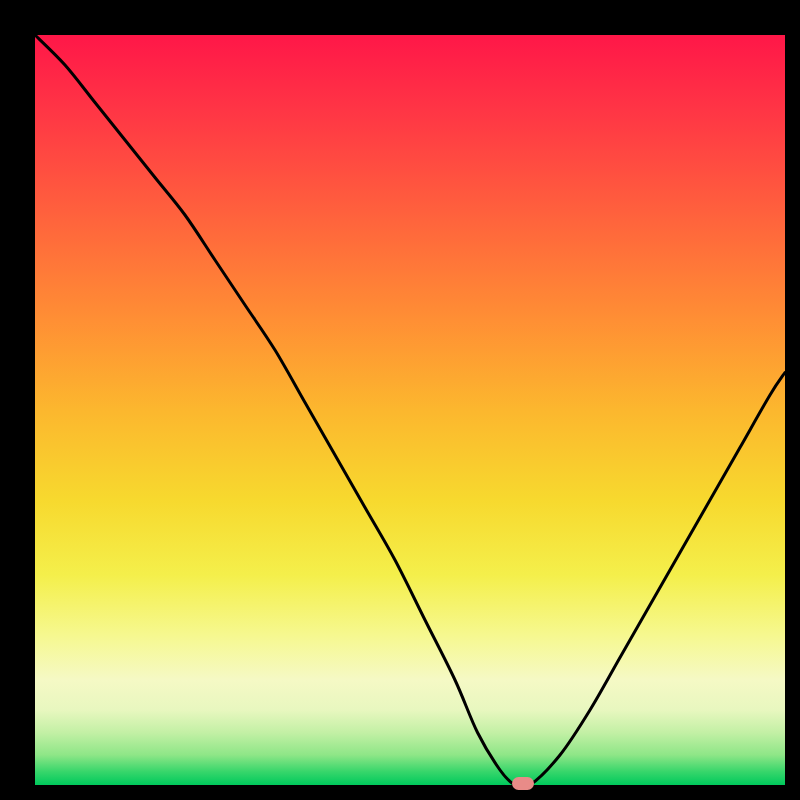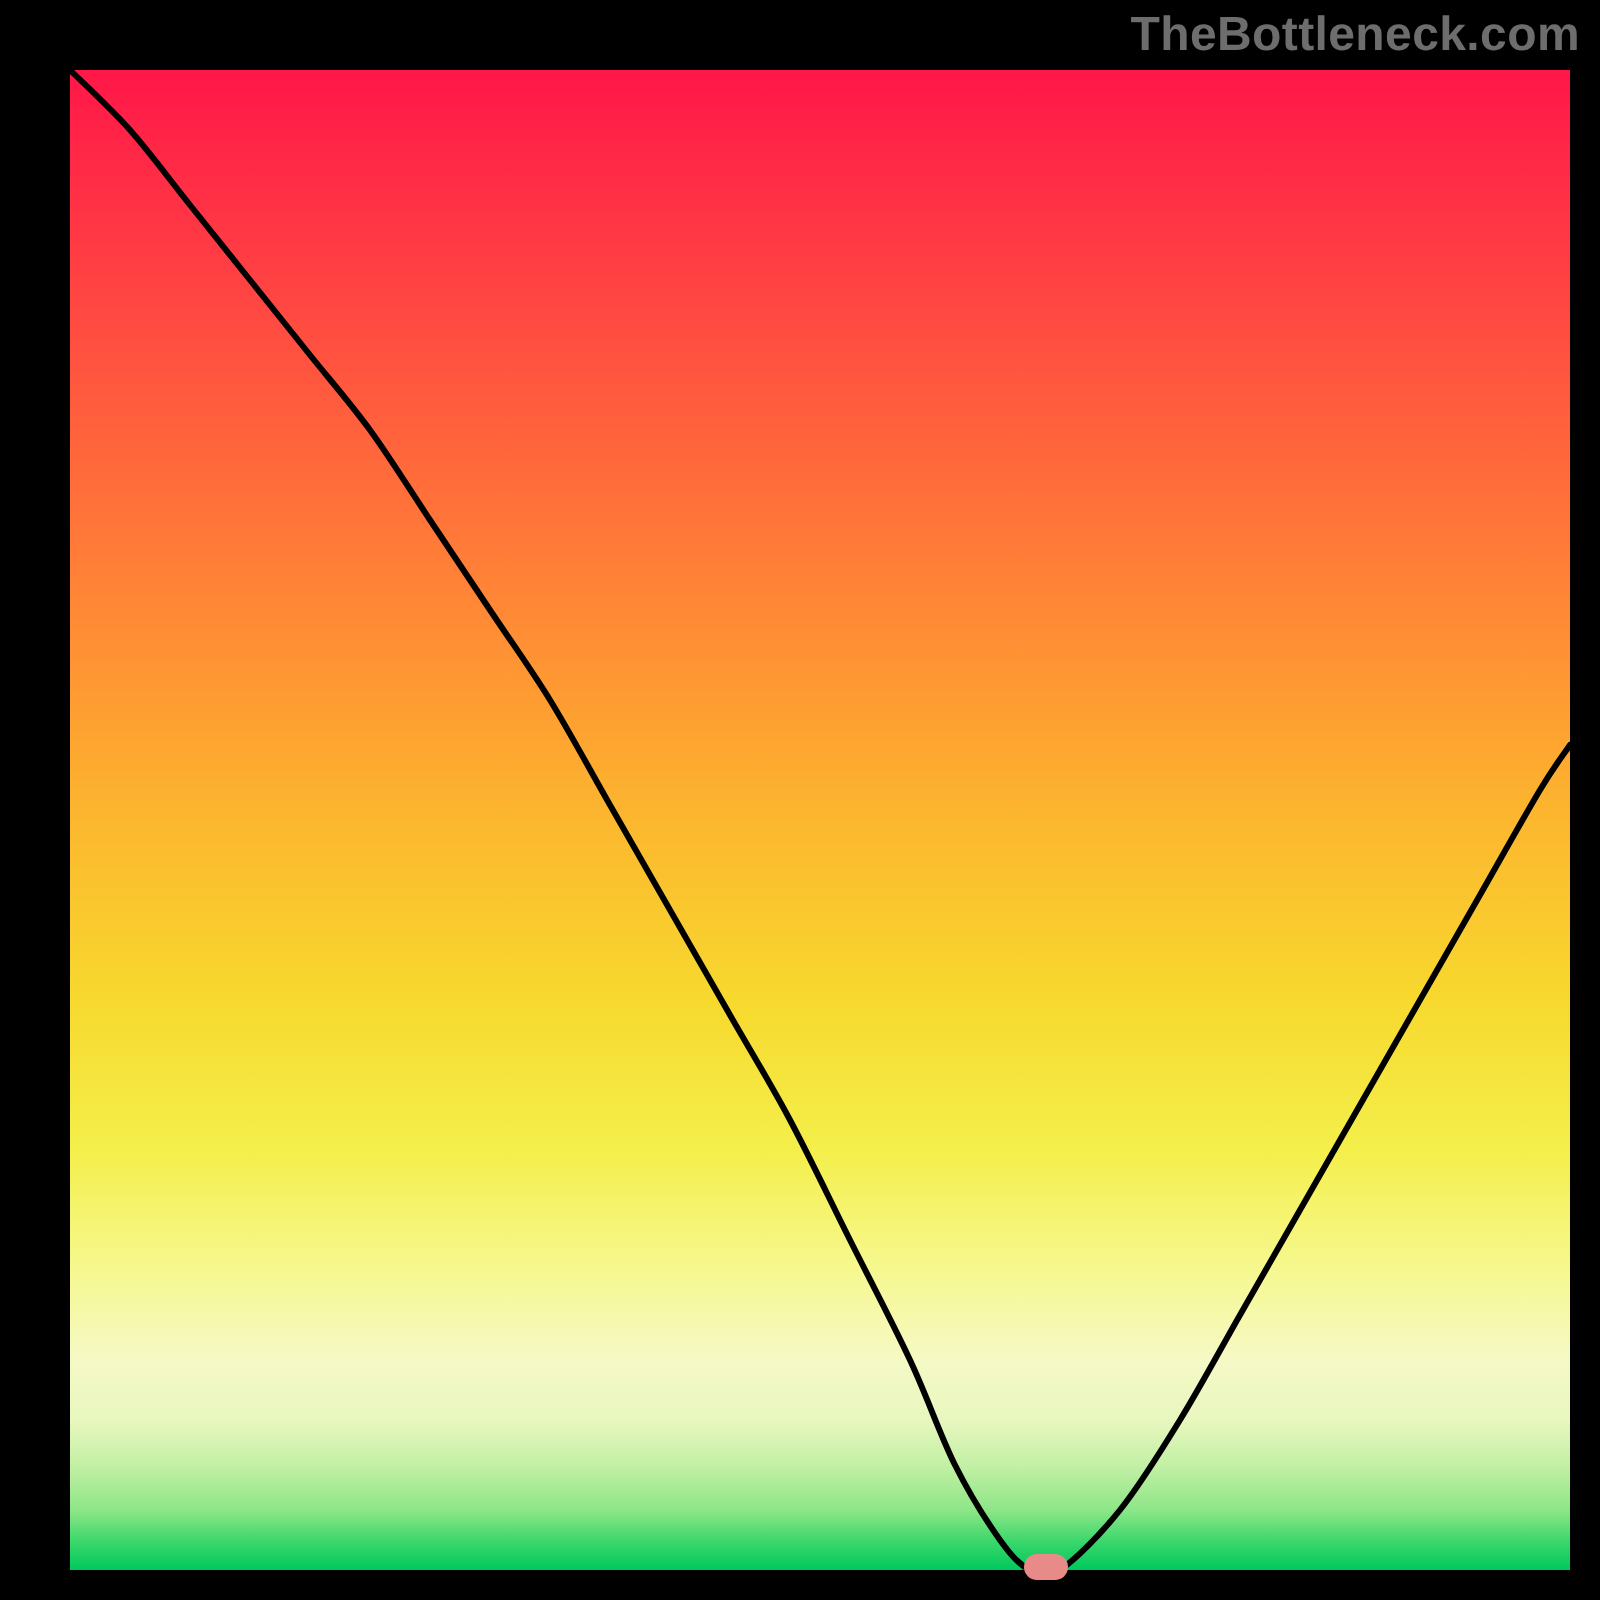--- a/index.html
+++ b/index.html
@@ -63,21 +63,20 @@
     height: 13px;
     border-radius: 7px;
     background: #e88b88;
   }
 </style>
 </head>
 <body>
 
 <div class="frame">
 
-  <div class="attribution">TheBottleneck.com</div>
 
   <div class="plot-area">
 
     <svg class="curve-layer" viewBox="0 0 750 750" preserveAspectRatio="none">
       <path fill="none" stroke="#000" stroke-width="3" stroke-linecap="round" stroke-linejoin="round" d="M 0.0 0.0 C 5.0 5.0, 20.0 18.8, 30.0 30.0 C 40.0 41.3, 50.0 55.0, 60.0 67.5 C 70.0 80.0, 80.0 92.5, 90.0 105.0 C 100.0 117.5, 110.0 130.0, 120.0 142.5 C 130.0 155.0, 140.0 166.3, 150.0 180.0 C 160.0 193.8, 170.0 210.0, 180.0 225.0 C 190.0 240.0, 200.0 255.0, 210.0 270.0 C 220.0 285.0, 230.0 298.8, 240.0 315.0 C 250.0 331.3, 260.0 350.0, 270.0 367.5 C 280.0 385.0, 290.0 402.5, 300.0 420.0 C 310.0 437.5, 320.0 455.0, 330.0 472.5 C 340.0 490.0, 350.0 506.3, 360.0 525.0 C 370.0 543.8, 380.0 565.0, 390.0 585.0 C 400.0 605.0, 411.3 626.3, 420.0 645.0 C 428.8 663.8, 435.0 682.5, 442.5 697.5 C 450.0 712.5, 458.8 726.3, 465.0 735.0 C 471.3 743.8, 475.0 747.5, 480.0 750.0 C 485.0 752.5, 487.5 755.0, 495.0 750.0 C 502.5 745.0, 515.0 732.5, 525.0 720.0 C 535.0 707.5, 545.0 691.3, 555.0 675.0 C 565.0 658.8, 575.0 640.0, 585.0 622.5 C 595.0 605.0, 605.0 587.5, 615.0 570.0 C 625.0 552.5, 635.0 535.0, 645.0 517.5 C 655.0 500.0, 665.0 482.5, 675.0 465.0 C 685.0 447.5, 695.0 430.0, 705.0 412.5 C 715.0 395.0, 727.5 372.5, 735.0 360.0 C 742.5 347.5, 747.5 341.2, 750.0 337.5"></path>
     </svg>
 
     <div class="marker" style="left: 476.5px; top: 742px; background: rgb(232, 139, 136);"></div>
 
   </div>

